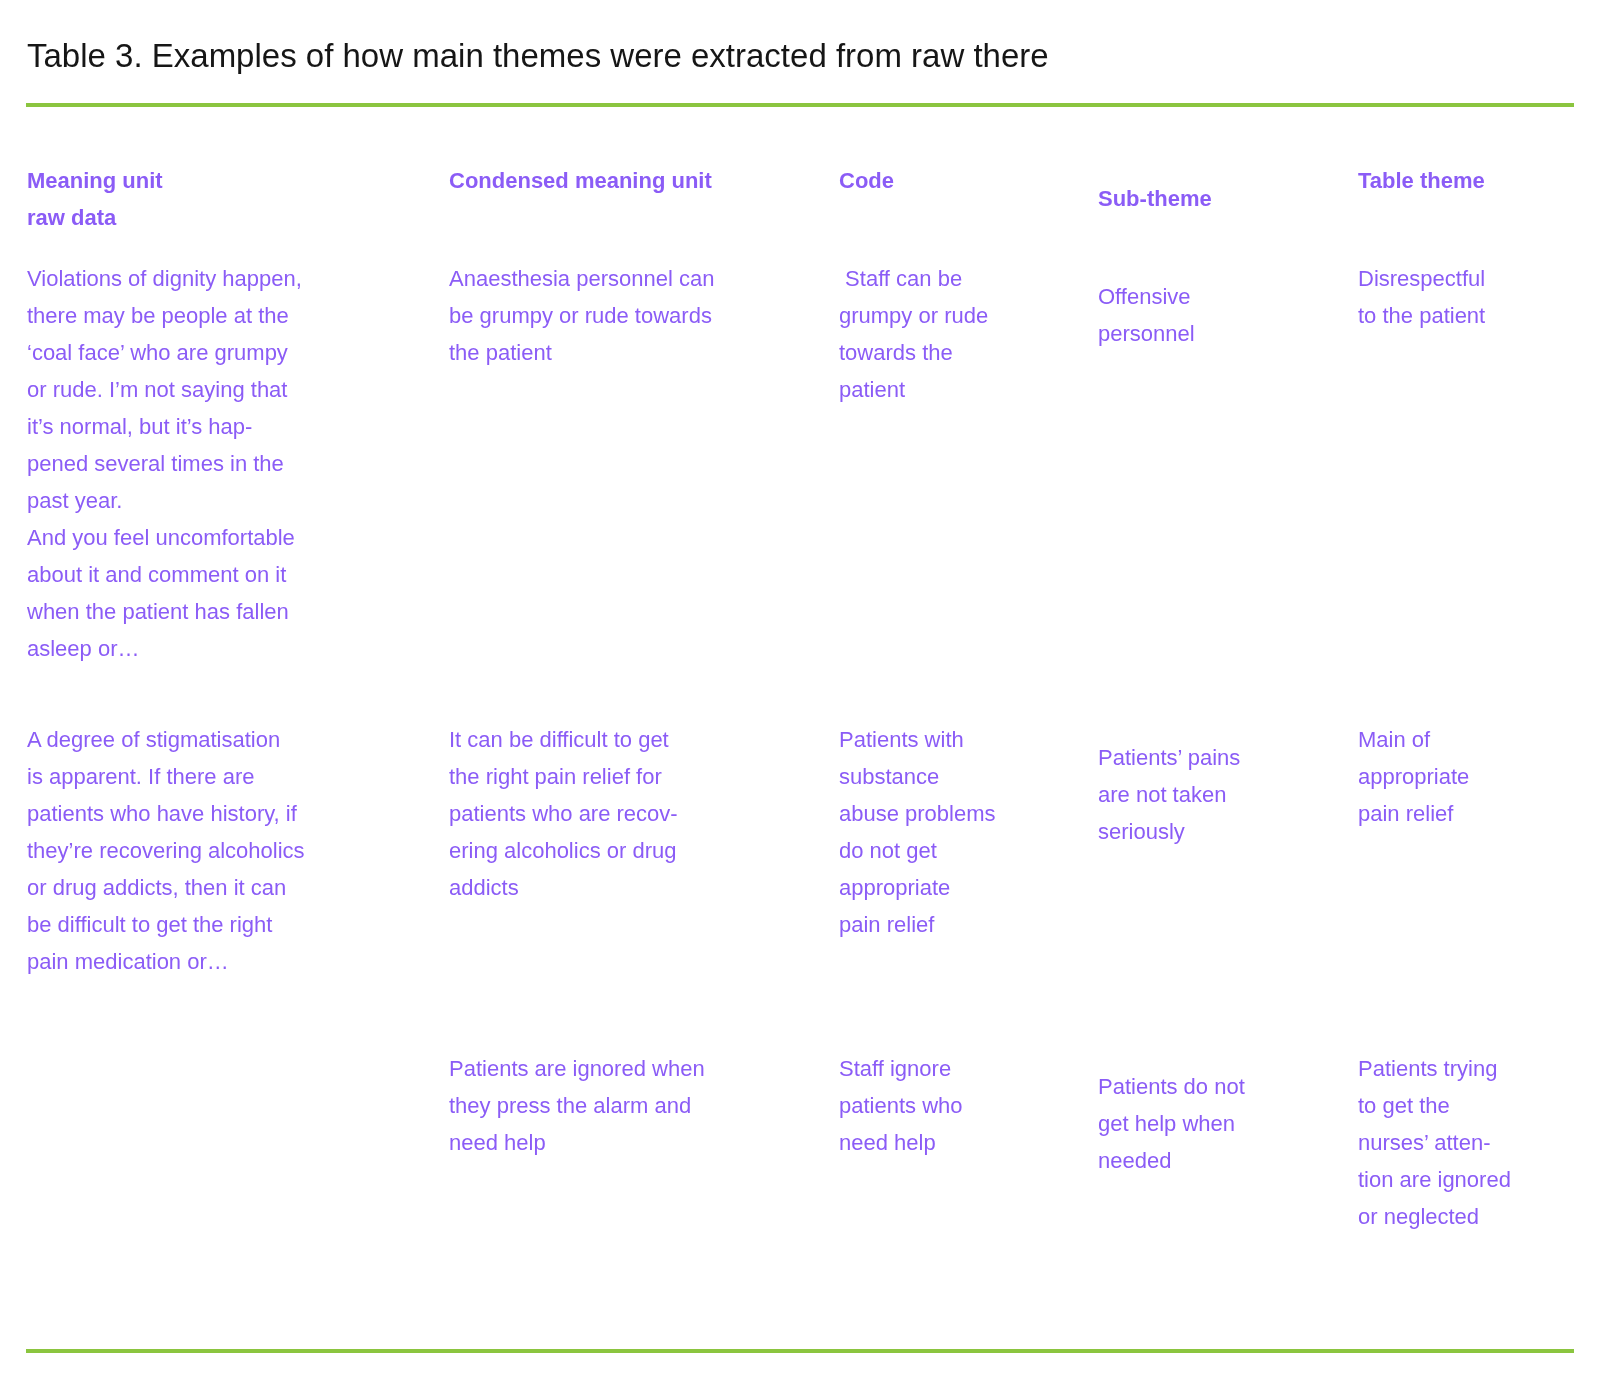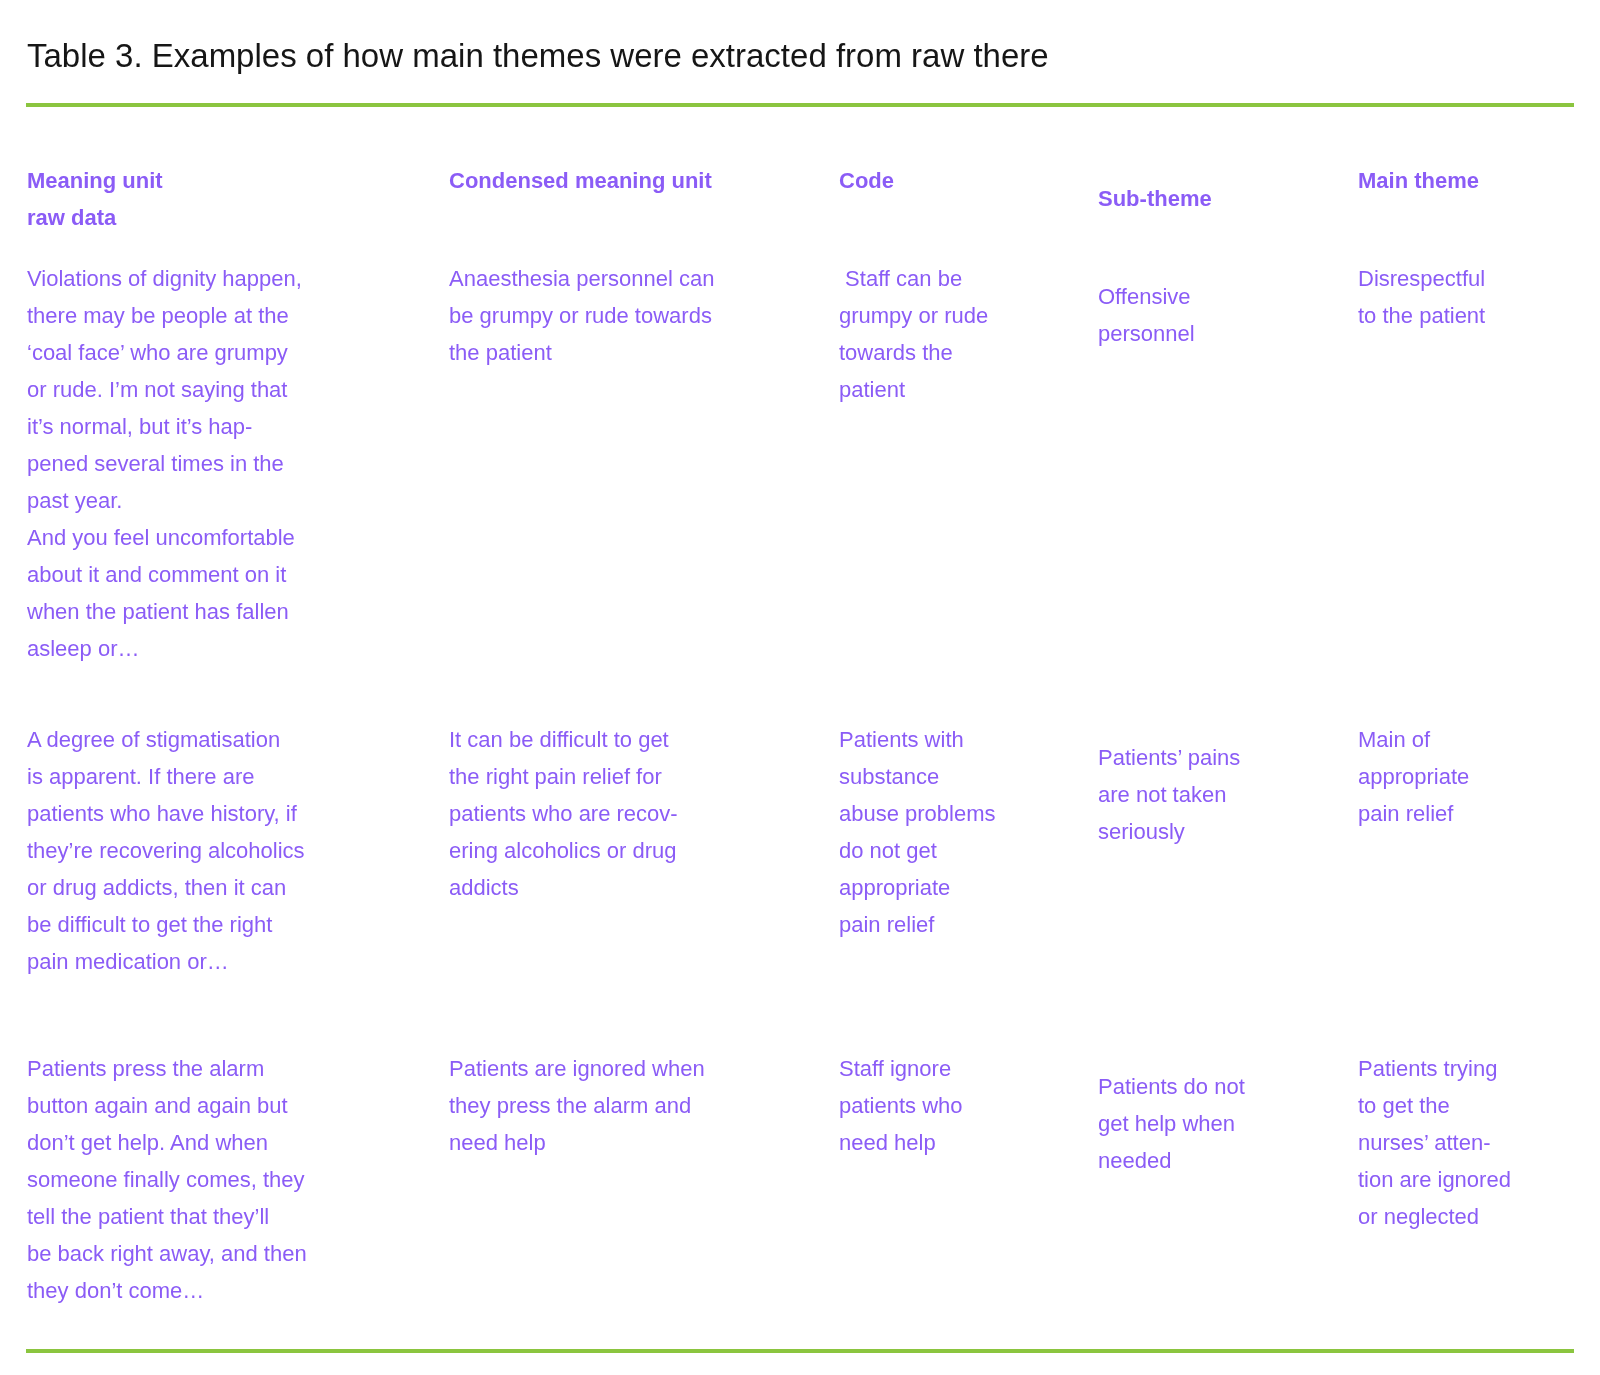--- a/index.html
+++ b/index.html
@@ -61,21 +61,21 @@
     <span class="title-label">Table 3.</span><span> Examples of how main themes were extracted from raw there</span>
   </div>
 
   <div class="rule rule-top"></div>
 
   <div class="cell header-cell row-header col-1">Meaning unit
 raw data</div>
   <div class="cell header-cell row-header col-2">Condensed meaning unit</div>
   <div class="cell header-cell row-header col-3">Code</div>
   <div class="cell header-cell row-header col-4">Sub-theme</div>
-  <div class="cell header-cell row-header col-5">Main theme</div>
+  <div class="cell header-cell row-header col-5">Table theme</div>
 
   <div class="cell row-1 col-1">Violations of dignity happen,
 there may be people at the
 ‘coal face’ who are grumpy
 or rude. I’m not saying that
 it’s normal, but it’s hap-
 pened several times in the
 past year.
 And you feel uncomfortable
 about it and comment on it
@@ -111,27 +111,20 @@
 do not get
 appropriate
 pain relief</div>
   <div class="cell row-2 col-4">Patients’ pains
 are not taken
 seriously</div>
   <div class="cell row-2 col-5">Main of
 appropriate
 pain relief</div>
 
-  <div class="cell row-3 col-1">Patients press the alarm
-button again and again but
-don’t get help. And when
-someone finally comes, they
-tell the patient that they’ll
-be back right away, and then
-they don’t come…</div>
   <div class="cell row-3 col-2">Patients are ignored when
 they press the alarm and
 need help</div>
   <div class="cell row-3 col-3">Staff ignore
 patients who
 need help</div>
   <div class="cell row-3 col-4">Patients do not
 get help when
 needed</div>
   <div class="cell row-3 col-5">Patients trying

